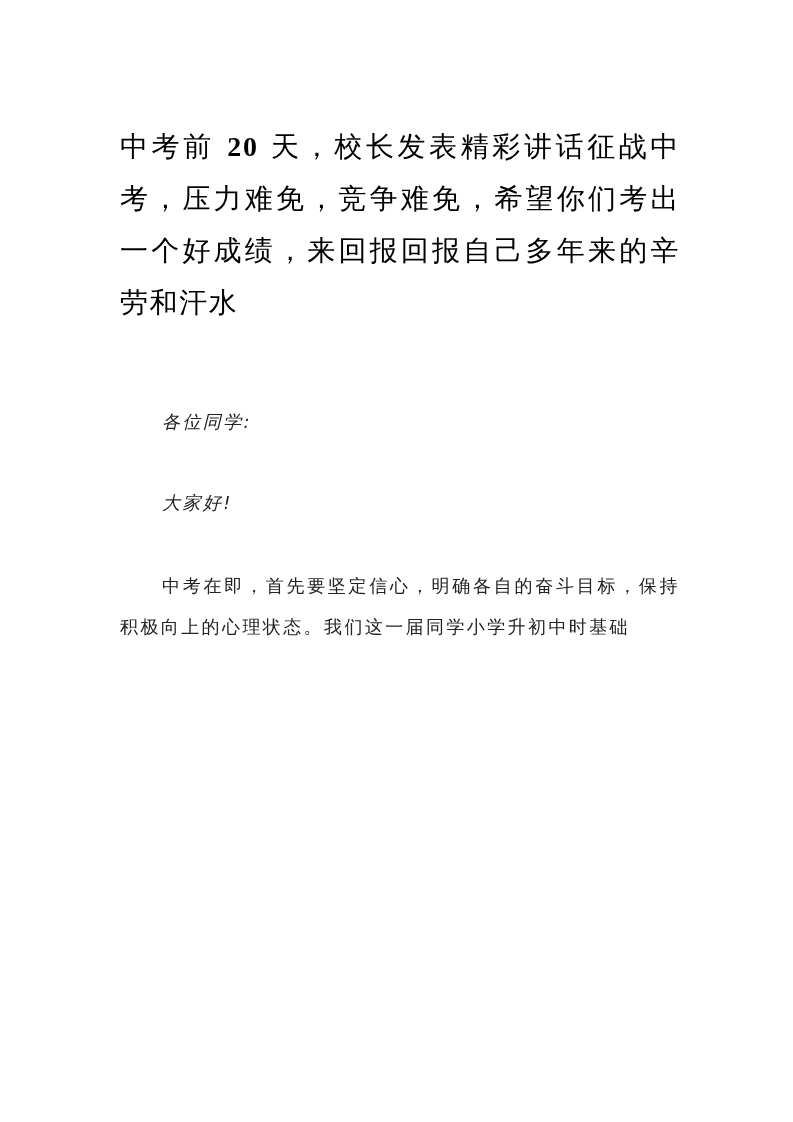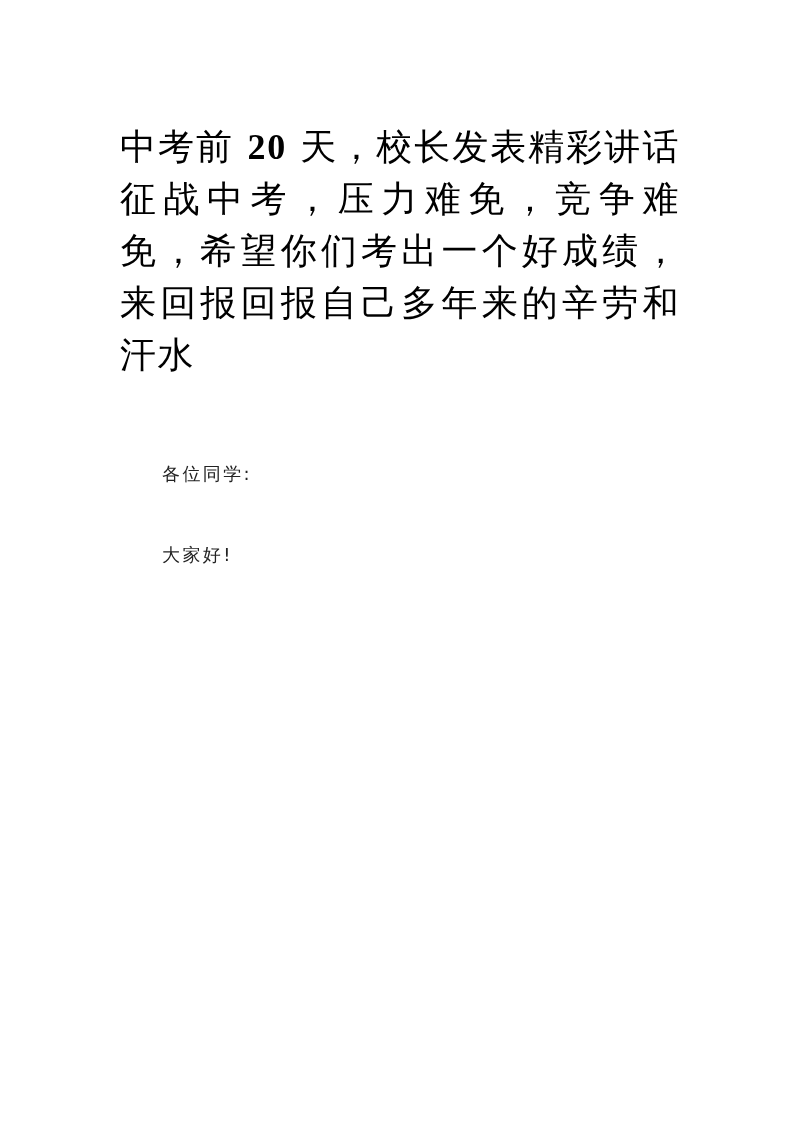--- a/index.html
+++ b/index.html
@@ -15,21 +15,21 @@
       color: #111111;
     }
     .page {
       position: absolute;
       left: 120px;
       top: 121px;
       width: 560px;
     }
     .title {
       font-family: "DejaVu Serif", "Liberation Serif", serif;
-      font-size: 36px;
+      font-size: 28px;
       line-height: 52px;
       letter-spacing: 1.6px;
       margin: 0;
       font-weight: normal;
       color: #000;
       text-align: justify;
     }
     .title .num {
       font-family: "Liberation Serif", serif;
       font-weight: bold;
@@ -41,34 +41,37 @@
       letter-spacing: 2.4px;
       color: #222;
       text-align: justify;
     }
     .p {
       margin: 0;
       text-indent: 42px;
     }
     .greeting {
       margin-top: 72px;
+      font-style: italic;
     }
     .hello {
       margin-top: 40px;
+      font-style: italic;
     }
     .p1 {
       margin-top: 42px;
     }
     .p2 {
       margin-top: 42px;
     }
   </style>
 </head>
 <body>
 
 <div class="page">
   <h1 class="title"><span>中考前</span> <span class="num">20</span> <span>天，校长发表精彩讲话征战中考，压力难免，竞争难免，希望你们考出一个好成绩，来回报回报自己多年来的辛劳和汗水</span></h1>
 
   <div class="body">
     <p class="p greeting">各位同学:</p>
     <p class="p hello">大家好!</p>
+    <p class="p p2">中考在即，首先要坚定信心，明确各自的奋斗目标，保持积极向上的心理状态。我们这一届同学小学升初中时基础</p>
   </div>
 </div>
 
 </body></html>

